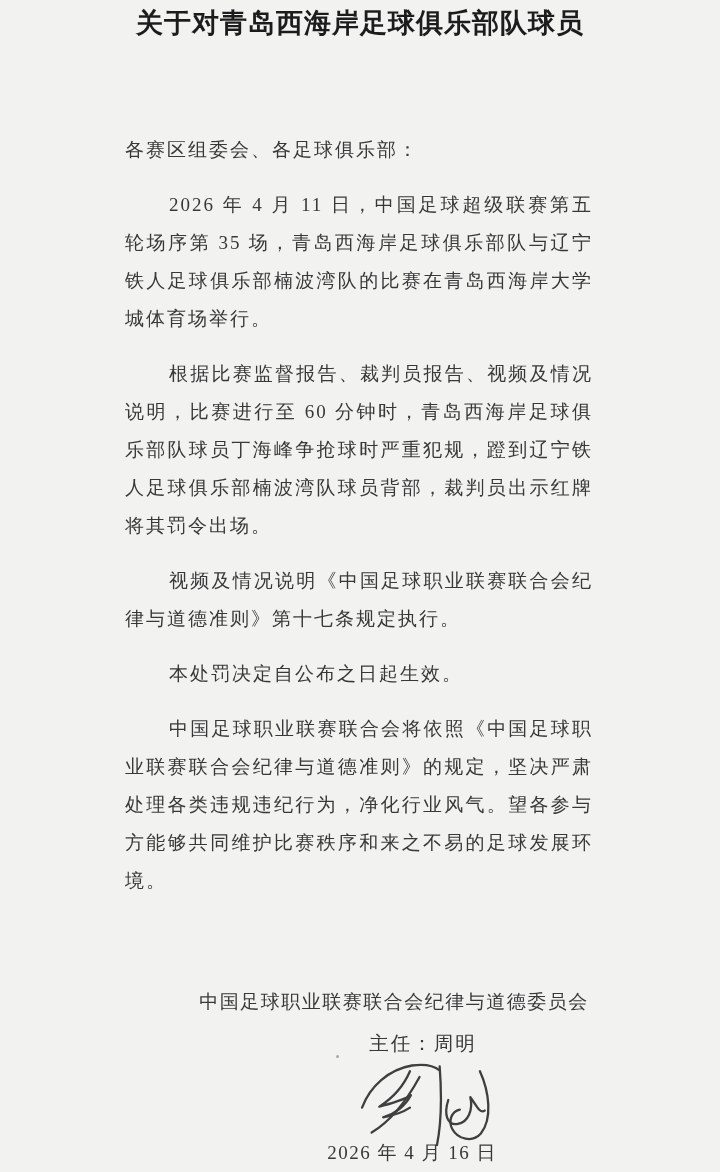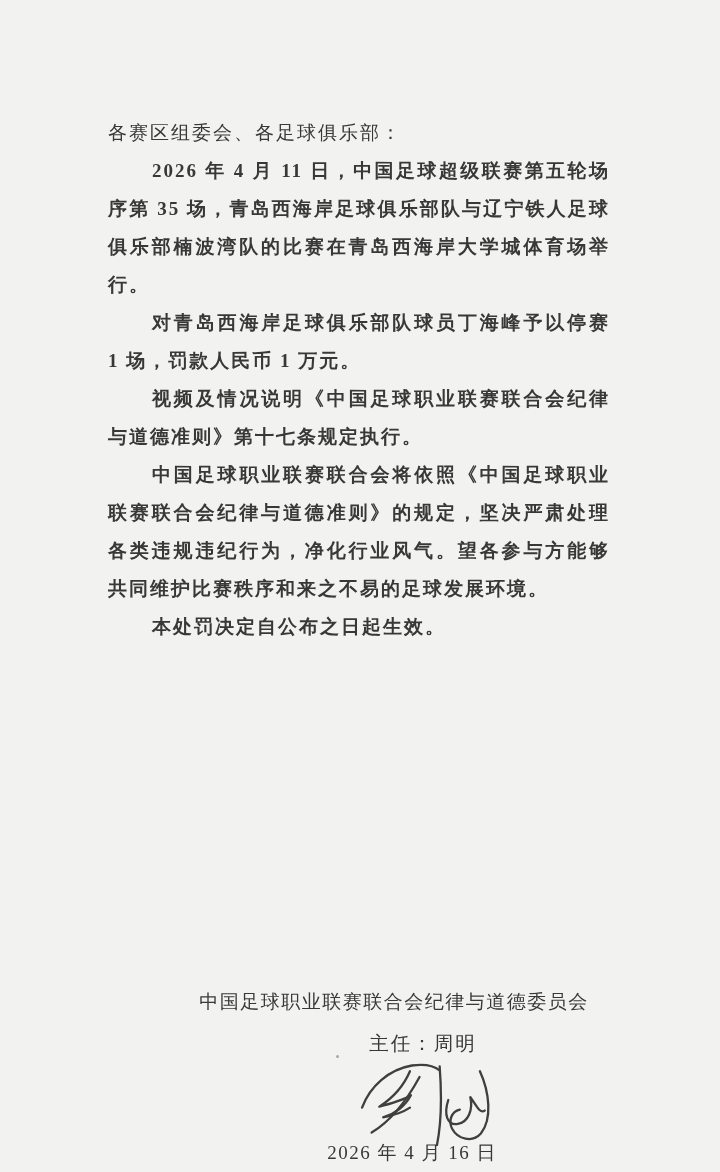--- a/index.html
+++ b/index.html
@@ -34,22 +34,22 @@
     position: absolute;
     top: 108px;
     left: 108px;
     width: 502px;
     font-size: 19px;
     line-height: 38px;
     letter-spacing: 2px;
     text-align: justify;
     color: #383838;
   }
-  .body-text p { margin: 0; }
-  .para { text-indent: 44px; font-weight: bold; }
+  .body-text p { margin: 17px; }
+  .para { text-indent: 44px; }
   .salutation { text-indent: 0; }
   .sign-block {
     position: absolute;
     top: 982px;
     left: 0;
     right: 0;
     text-align: center;
     color: #383838;
   }
   .org-line {
@@ -97,29 +97,30 @@
     background: #8a8a8a;
     opacity: 0.7;
   }
 </style>
 </head>
 <body>
 
 <div class="page">
 
   <h1 class="title">
+    <span class="title-line">关于对青岛西海岸足球俱乐部队球员</span>
   </h1>
 
   <div class="body-text">
     <p class="salutation">各赛区组委会、各足球俱乐部：</p>
     <p class="para">2026 年 4 月 11 日，中国足球超级联赛第五轮场序第 35 场，青岛西海岸足球俱乐部队与辽宁铁人足球俱乐部楠波湾队的比赛在青岛西海岸大学城体育场举行。</p>
-    <p class="para">对青岛西海岸足球俱乐部队球员丁海峰予以停赛 1 场，罚款人民币 1 万元。</p>
+    <p class="para">根据比赛监督报告、裁判员报告、视频及情况说明，比赛进行至 60 分钟时，青岛西海岸足球俱乐部队球员丁海峰争抢球时严重犯规，蹬到辽宁铁人足球俱乐部楠波湾队球员背部，裁判员出示红牌将其罚令出场。</p>
     <p class="para">视频及情况说明《中国足球职业联赛联合会纪律与道德准则》第十七条规定执行。</p>
+    <p class="para">本处罚决定自公布之日起生效。</p>
     <p class="para">中国足球职业联赛联合会将依照《中国足球职业联赛联合会纪律与道德准则》的规定，坚决严肃处理各类违规违纪行为，净化行业风气。望各参与方能够共同维护比赛秩序和来之不易的足球发展环境。</p>
-    <p class="para">本处罚决定自公布之日起生效。</p>
   </div>
 
   <div class="sign-block">
     <span class="org-line">中国足球职业联赛联合会纪律与道德委员会</span>
     <span class="signer-line">主任：周明</span>
     <svg class="autograph" width="162" height="92" viewBox="0 0 162 96" aria-hidden="true">
       <path d="M 8 56 C 16 34, 36 16, 60 12 C 74 10, 84 13, 89 17"></path>
       <path d="M 58 18 C 52 32, 40 46, 26 55 C 40 51, 52 48, 59 43 C 52 56, 40 63, 30 66 C 42 64, 52 60, 58 56"></path>
       <path d="M 68 24 C 56 46, 38 70, 18 82"></path>
       <path d="M 89 13 C 91 40, 91 72, 86 96"></path>

